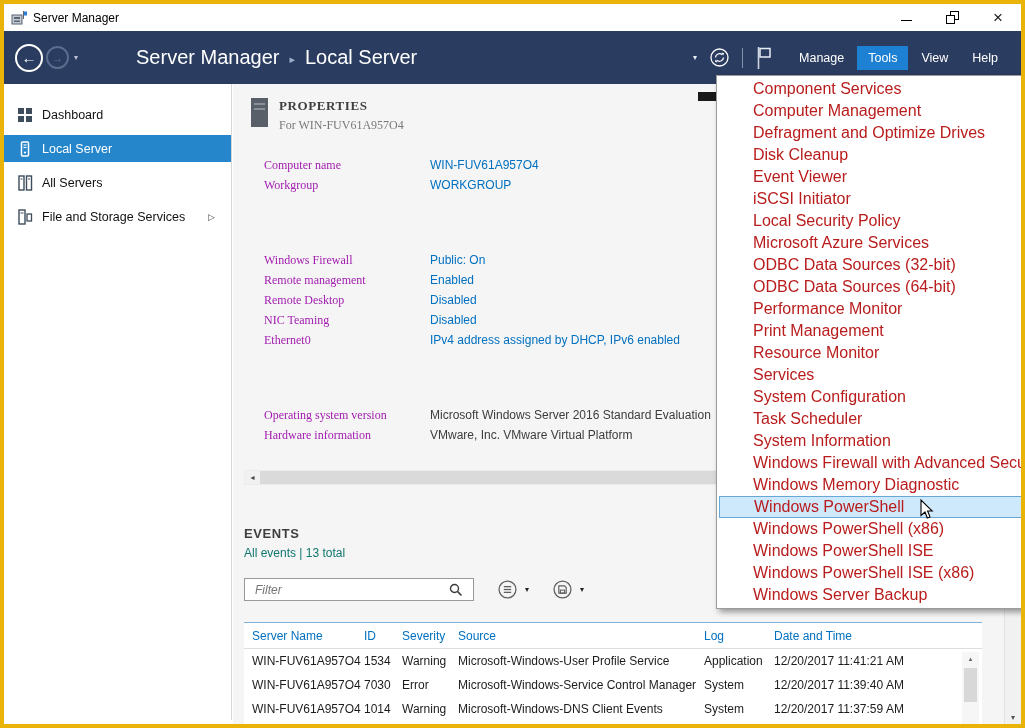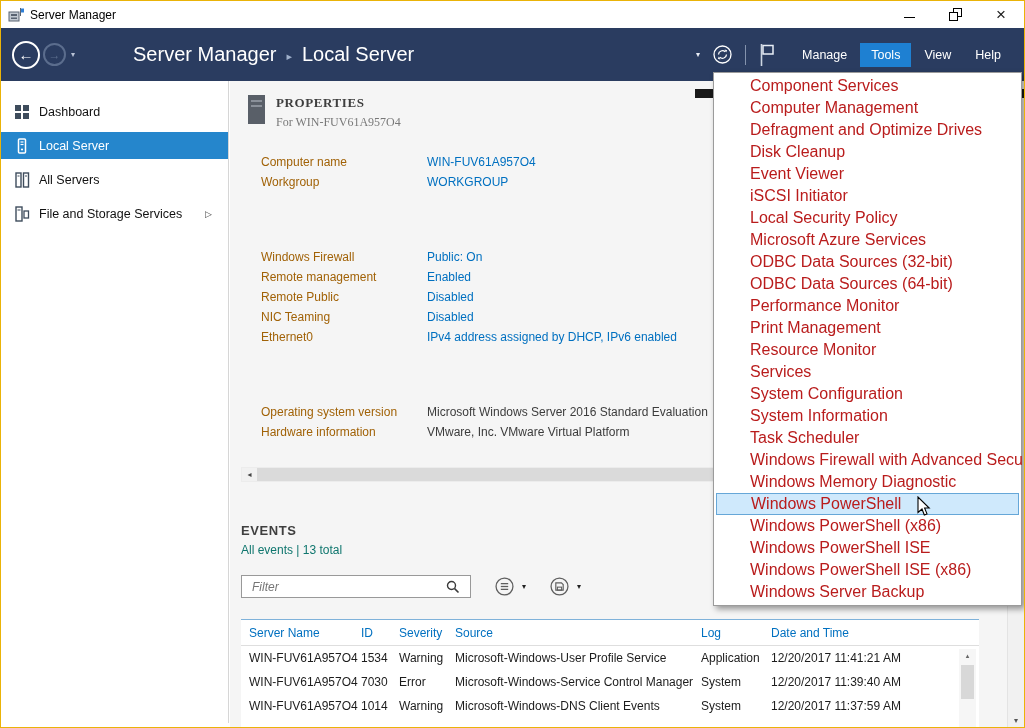--- a/index.html
+++ b/index.html
@@ -1,20 +1,20 @@
 <!DOCTYPE html>
 <html><head>
 <meta charset="utf-8">
 <style>
   * { margin:0; padding:0; box-sizing:border-box; }
   html,body { background:#fff; }
   body { font-family:"Liberation Sans","DejaVu Sans",sans-serif; }
 
   .window { position:relative; width:1025px; height:728px; background:#fff;
-            overflow:hidden; border:1px solid #eab308; font-size:12px; color:#1a1a1a; }
+            overflow:hidden; border:4px solid #eab308; font-size:12px; color:#1a1a1a; }
 
   
   .titlebar { position:absolute; top:0; left:0; right:0; height:27px; background:#fff;
               display:flex; align-items:center; }
   .app-icon { margin:0 6px 0 7px; display:flex; }
   .title-text { font-size:12px; color:#000; }
   .tb-spacer { flex:1; }
   .win-btn { width:46px; height:27px; display:flex; align-items:center; justify-content:center; cursor:default; }
   .min-glyph { width:11px; border-top:1.5px solid #000; display:block; margin-top:6px; }
   .restore-glyph { position:relative; width:13px; height:13px; display:block; }
@@ -57,21 +57,21 @@
 
   .props-head { position:absolute; left:18px; top:14px; display:flex; gap:11px;font-family:Liberation Serif, serif; }
   .props-tile-icon { width:17px; height:29px; background:#595f68; position:relative; }
   .props-tile-icon::after { content:""; position:absolute; left:3px; top:5px; width:11px; height:2px;
                             background:#8a9099; box-shadow:0 5px 0 #8a9099; }
   .props-title { font-size:13px; font-weight:bold; color:#3f3f3f; letter-spacing:.6px; }
   .props-sub { font-size:12px; color:#787878; margin-top:4px; }
 
   .props-rows { position:absolute; left:31px; top:71px; width:710px; }
   .prop-row { display:flex; height:20px; align-items:center; font-size:12px; }
-  .prop-row .lbl { width:166px; color:#a16207; flex:0 0 166px; }
+  .prop-row .lbl { width:166px; color:#a21caf; flex:0 0 166px;font-family:Liberation Serif, serif; }
   .prop-row .val { color:#0070c0; white-space:nowrap; }
   .prop-row .val.plain { color:#3c3c3c; }
   .gap-before { margin-top:55px; }
 
   .h-scroll { position:absolute; left:11px; top:386px; width:745px; height:15px; background:#f7f7f7;
               display:flex; border:1px solid #ececec; }
   .h-scroll .hbtn { width:15px; height:13px; display:flex; align-items:center; justify-content:center;
                     font-size:8px; color:#444; background:#f1f1f1; }
   .h-scroll .hthumb { width:505px; height:13px; background:#dadada; }
 
@@ -246,21 +246,21 @@
         </div>
       <div class="prop-row gap-before">
           <span class="lbl">Windows Firewall</span>
           <span class="val">Public: On</span>
         </div>
       <div class="prop-row">
           <span class="lbl">Remote management</span>
           <span class="val">Enabled</span>
         </div>
       <div class="prop-row">
-          <span class="lbl">Remote Public</span>
+          <span class="lbl">Remote Desktop</span>
           <span class="val">Disabled</span>
         </div>
       <div class="prop-row">
           <span class="lbl">NIC Teaming</span>
           <span class="val">Disabled</span>
         </div>
       <div class="prop-row">
           <span class="lbl">Ethernet0</span>
           <span class="val">IPv4 address assigned by DHCP, IPv6 enabled</span>
         </div>
@@ -370,22 +370,22 @@
     <div class="tmenu-item">iSCSI Initiator</div>
     <div class="tmenu-item">Local Security Policy</div>
     <div class="tmenu-item">Microsoft Azure Services</div>
     <div class="tmenu-item">ODBC Data Sources (32-bit)</div>
     <div class="tmenu-item">ODBC Data Sources (64-bit)</div>
     <div class="tmenu-item">Performance Monitor</div>
     <div class="tmenu-item">Print Management</div>
     <div class="tmenu-item">Resource Monitor</div>
     <div class="tmenu-item">Services</div>
     <div class="tmenu-item">System Configuration</div>
+    <div class="tmenu-item">Task Scheduler</div>
     <div class="tmenu-item">System Information</div>
-    <div class="tmenu-item">Task Scheduler</div>
     <div class="tmenu-item">Windows Firewall with Advanced Security</div>
     <div class="tmenu-item">Windows Memory Diagnostic</div>
     <div class="tmenu-item highlighted">Windows PowerShell</div>
     <div class="tmenu-item">Windows PowerShell (x86)</div>
     <div class="tmenu-item">Windows PowerShell ISE</div>
     <div class="tmenu-item">Windows PowerShell ISE (x86)</div>
     <div class="tmenu-item">Windows Server Backup</div>
   </div>
 
   <svg class="cursor" width="14" height="21" viewBox="0 0 14 21">

